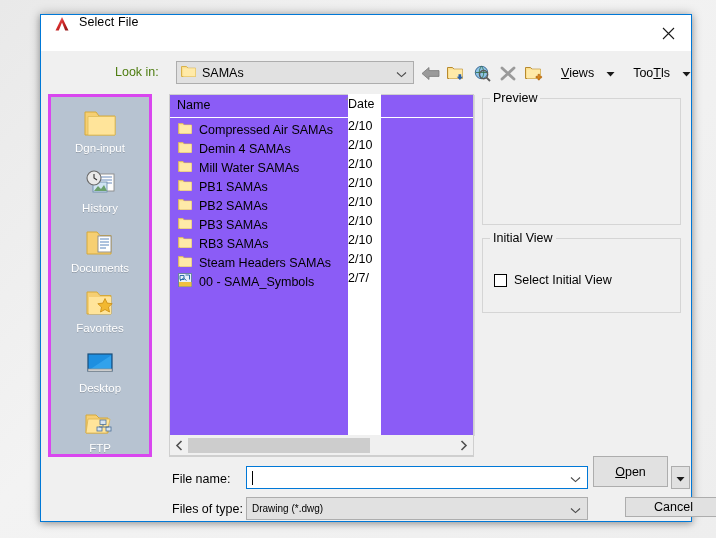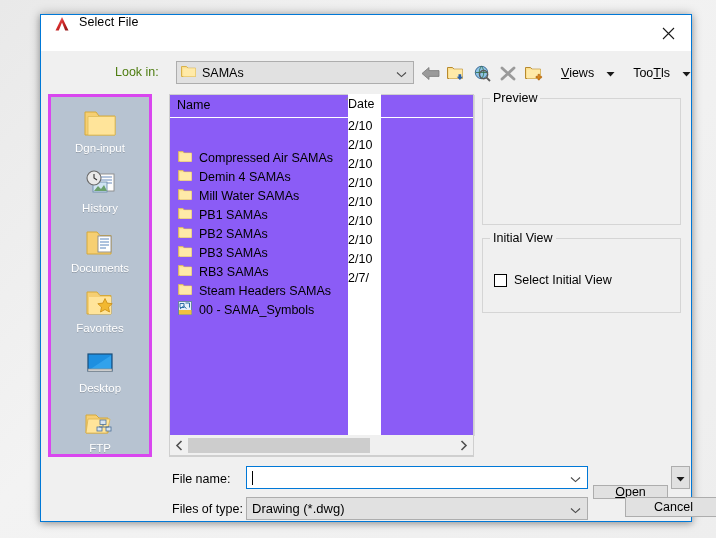--- a/index.html
+++ b/index.html
@@ -138,21 +138,21 @@
   }
   .list-header {
     position: relative;
     height: 22px;
     font-size: 12.5px;
     color: #000;
     border-bottom: 1px solid #ffffff;
   }
   .hdr-name { position:absolute; left: 7px; top: 3px; }
   .sort-caret { position: absolute; left: 174px; top: -4px; }
-  .rows { padding-top: 2px; margin-top: 28px; }
+  .rows { padding-top: 2px; }
   .row {
     height: 19px;
     display: flex; align-items: center;
     font-size: 12.5px; color: #000;
     padding-left: 8px;
     cursor: pointer;
   }
   .row .nm { margin-left: 7px; }
   .col-sep {
     position: absolute;
@@ -244,41 +244,41 @@
     border: 1px solid #0078d7;
     box-sizing: border-box;
     display:flex; align-items:center;
     padding-left: 5px;
     cursor: text;
   }
   .caret {
     width: 1px; height: 14px; background:#000;
     animation: none;
   }
-  .inp-val { font-size:13px; color:#000; }
+  .inp-val { font-size:10px; color:#000; }
   .combo-filetype {
     position: absolute; left: 205px; top: 446px;
     width: 342px; height: 23px;
     background: #e1e1e1;
     border: 1px solid #adadad;
     box-sizing: border-box;
     display:flex; align-items:center;
     padding-left: 5px;
     cursor: pointer;
   }
   .btn {
     position: absolute;
     background: #e1e1e1;
     border: 1px solid #adadad;
     box-sizing: border-box;
     font-size: 12.5px; color: #000;
     display:flex; align-items:center; justify-content:center;
     cursor: pointer;
   }
-  .btn-open { left: 552px; top: 434px; width: 75px; height: 14px; text-align: right; }
+  .btn-open { left: 552px; top: 405px; width: 75px; height: 31px; text-align: right; }
   .btn-opendd { left: 630px; top: 415px; width: 19px; height: 23px; }
   .btn-cancel { left: 584px; top: 446px; width: 97px; height: 20px; }
 </style>
 </head>
 <body>
 
 <div class="dialog">
 
   <div class="titlebar">
     <span class="acad-logo">

